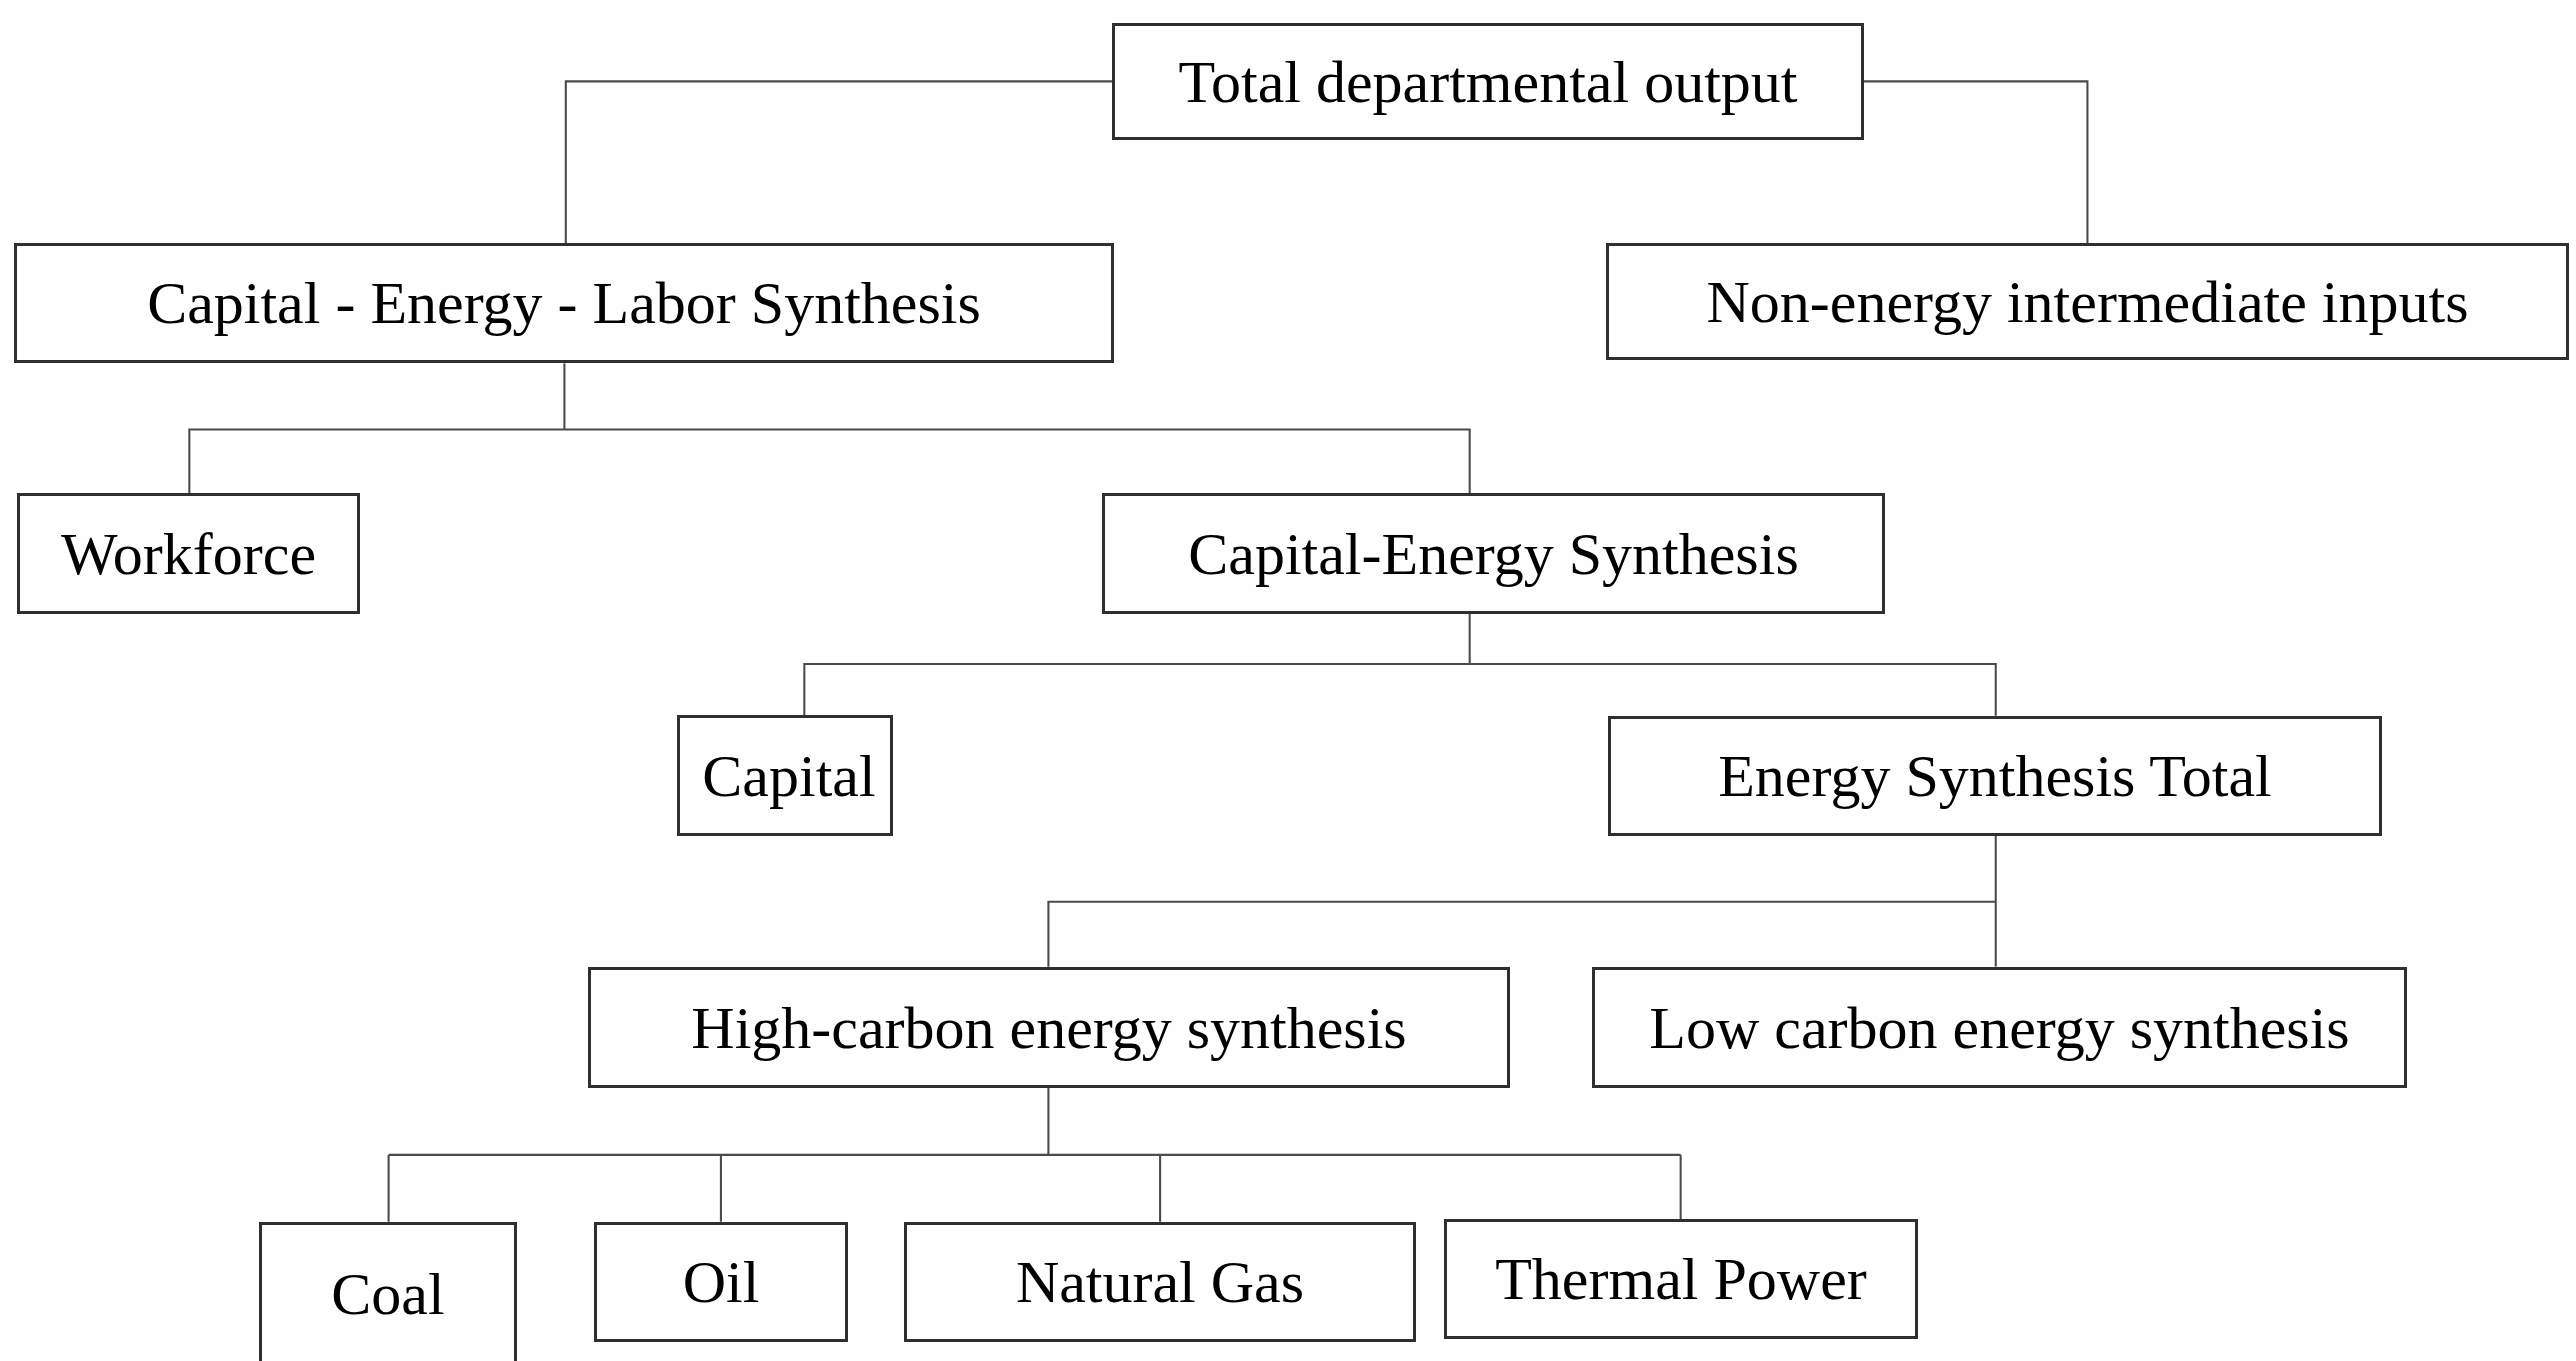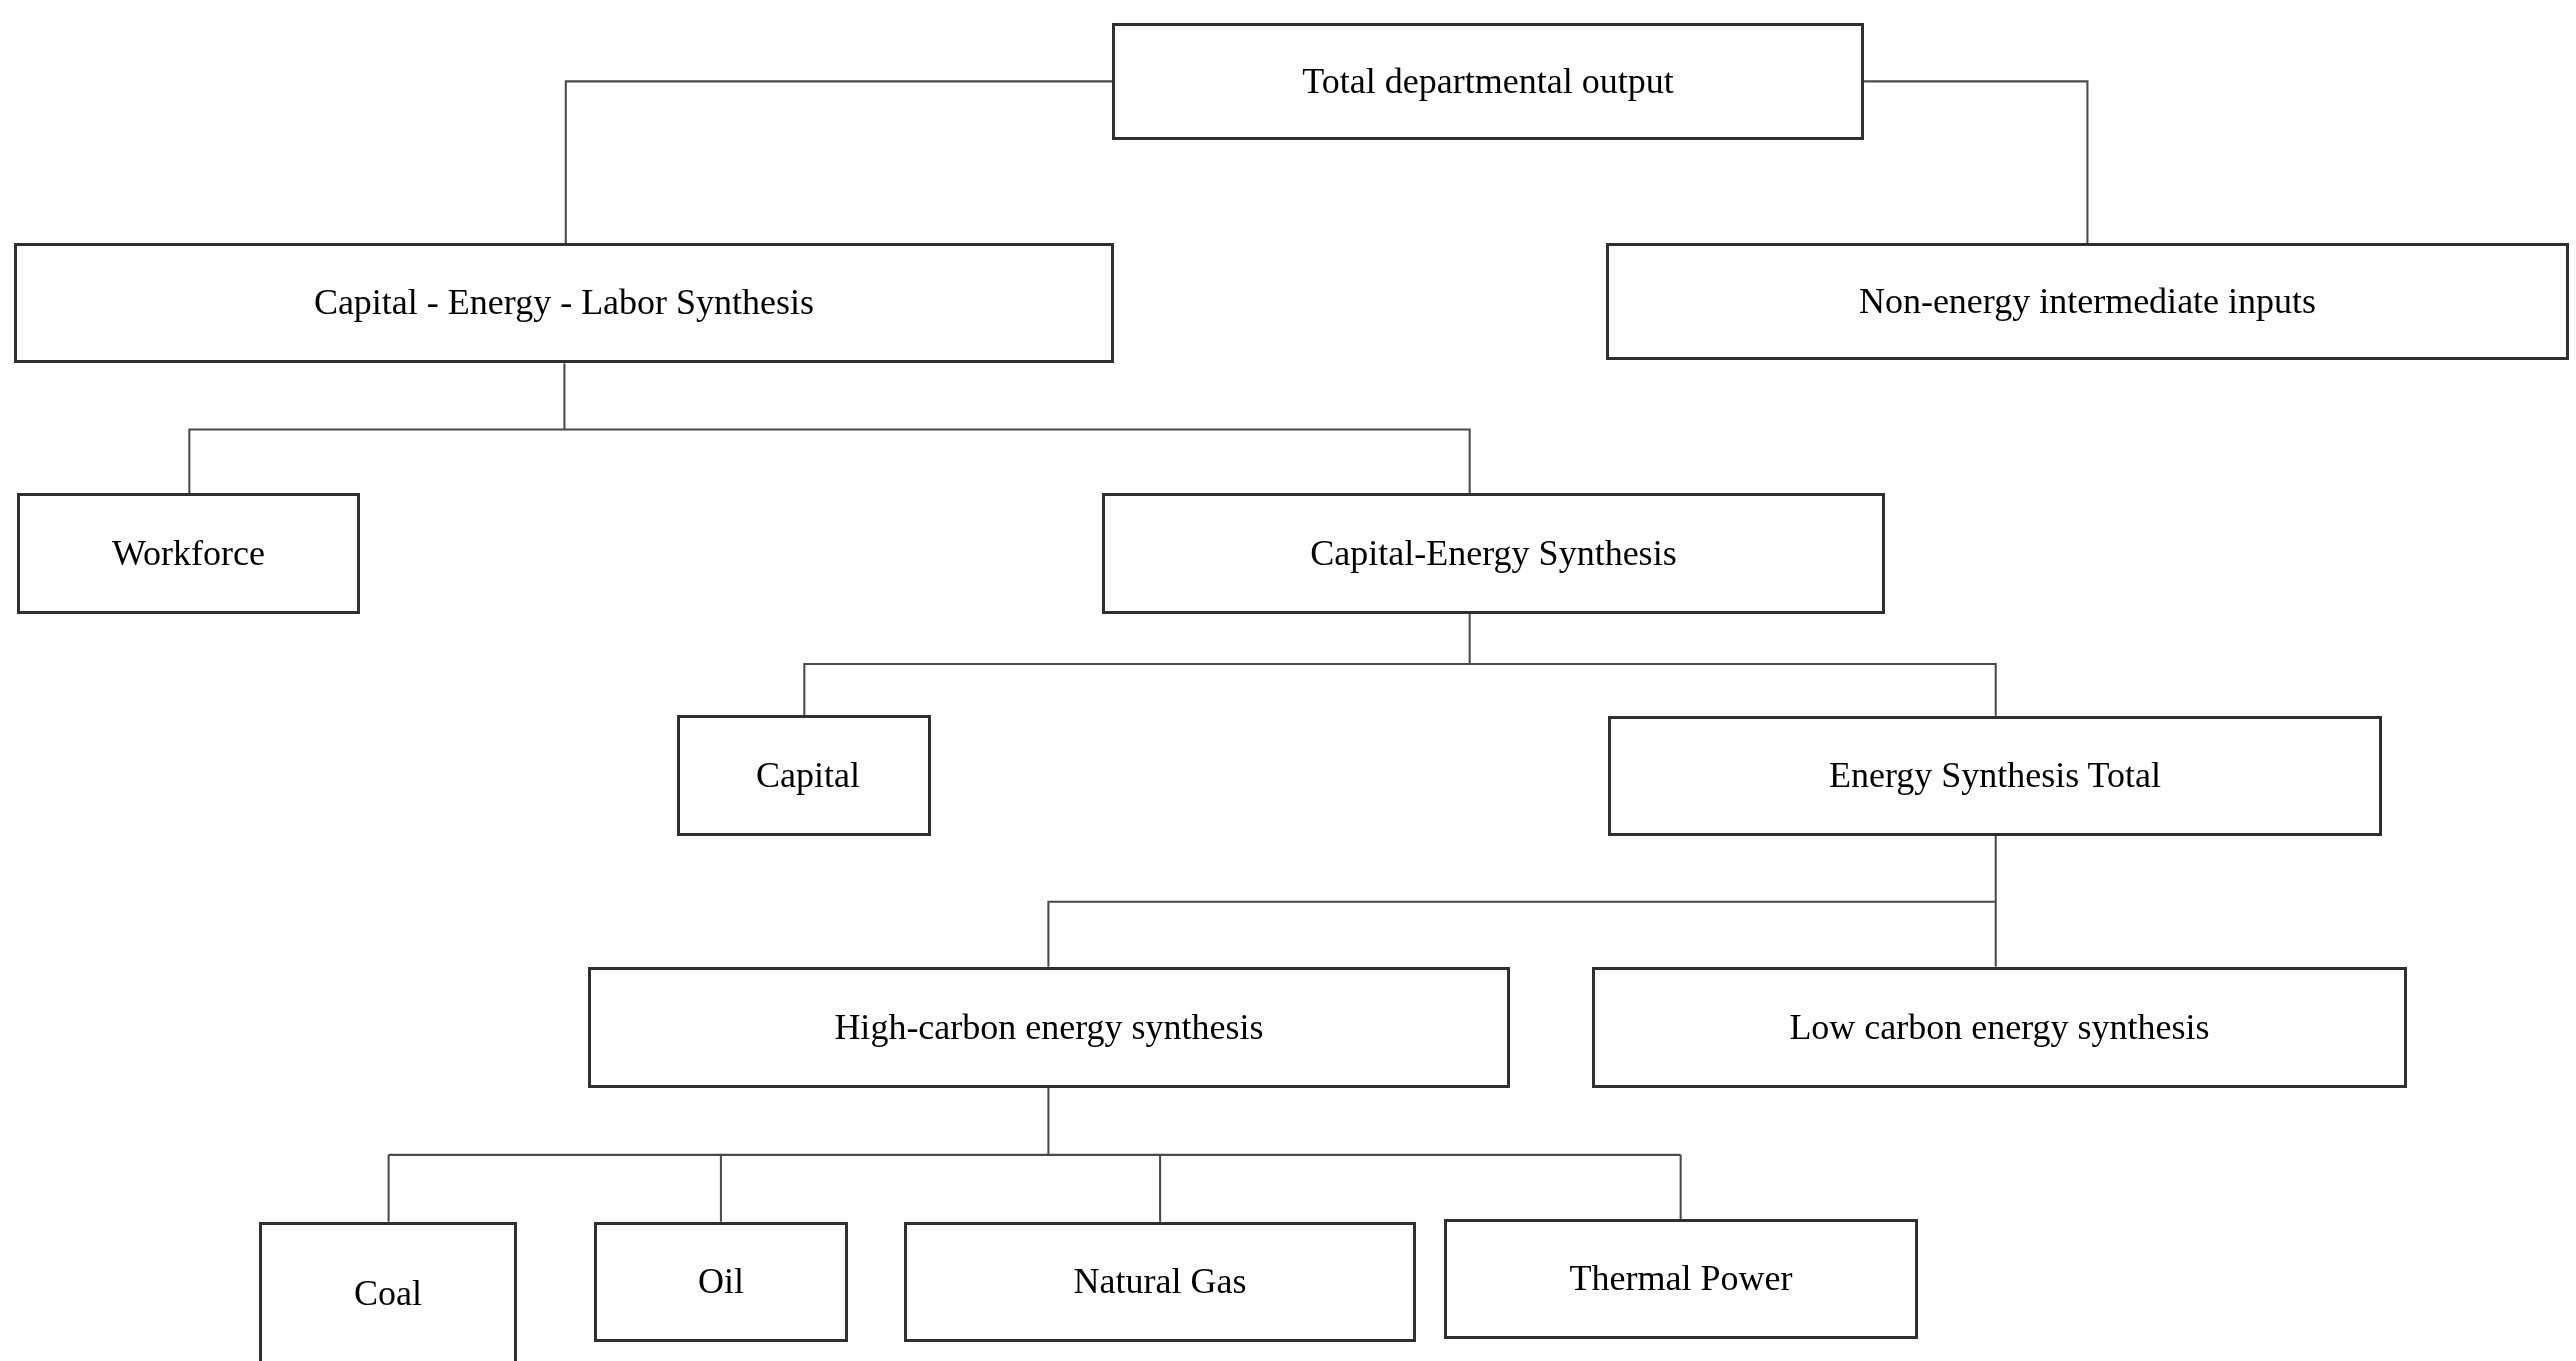--- a/index.html
+++ b/index.html
@@ -9,21 +9,21 @@
   #canvas{
     position:relative;width:2576px;height:1361px;background:var(--bg);
     font-family:"Liberation Serif","DejaVu Serif",serif;color:var(--text);
     overflow:hidden;
   }
   #wires{position:absolute;left:0;top:0;width:2576px;height:1361px;}
   .node{
     position:absolute;box-sizing:border-box;background:var(--box-bg);
     border:3.4px solid var(--border);
     display:flex;align-items:center;justify-content:center;
-    text-align:left;font-size:36px;line-height:1.1;white-space:nowrap;
+    text-align:left;font-size:60px;line-height:1.1;white-space:nowrap;
   }
   .node .lbl{padding:0 14px;}
 </style>
 </head>
 <body>
 
 <div id="canvas">
 
   <svg id="wires" viewBox="0 0 3735 1974" fill="none" stroke="#4a4a4a" stroke-width="3">
 
@@ -61,21 +61,21 @@
   </div>
 
   <div class="node" style="left:17px;top:493px;width:343px;height:121px;">
     <span class="lbl">Workforce</span>
   </div>
 
   <div class="node" style="left:1078px;top:493px;width:783px;height:121px;margin-left:24px;">
     <span class="lbl">Capital-Energy Synthesis</span>
   </div>
 
-  <div class="node" style="left:677px;top:715px;width:254px;height:121px;padding-left:8px;">
+  <div class="node" style="left:677px;top:715px;width:216px;height:121px;padding-left:8px;">
     <span class="lbl">Capital</span>
   </div>
 
   <div class="node" style="left:1608px;top:716px;width:774px;height:120px;">
     <span class="lbl">Energy Synthesis Total</span>
   </div>
 
   <div class="node" style="left:588px;top:967px;width:922px;height:121px;">
     <span class="lbl">High-carbon energy synthesis</span>
   </div>

